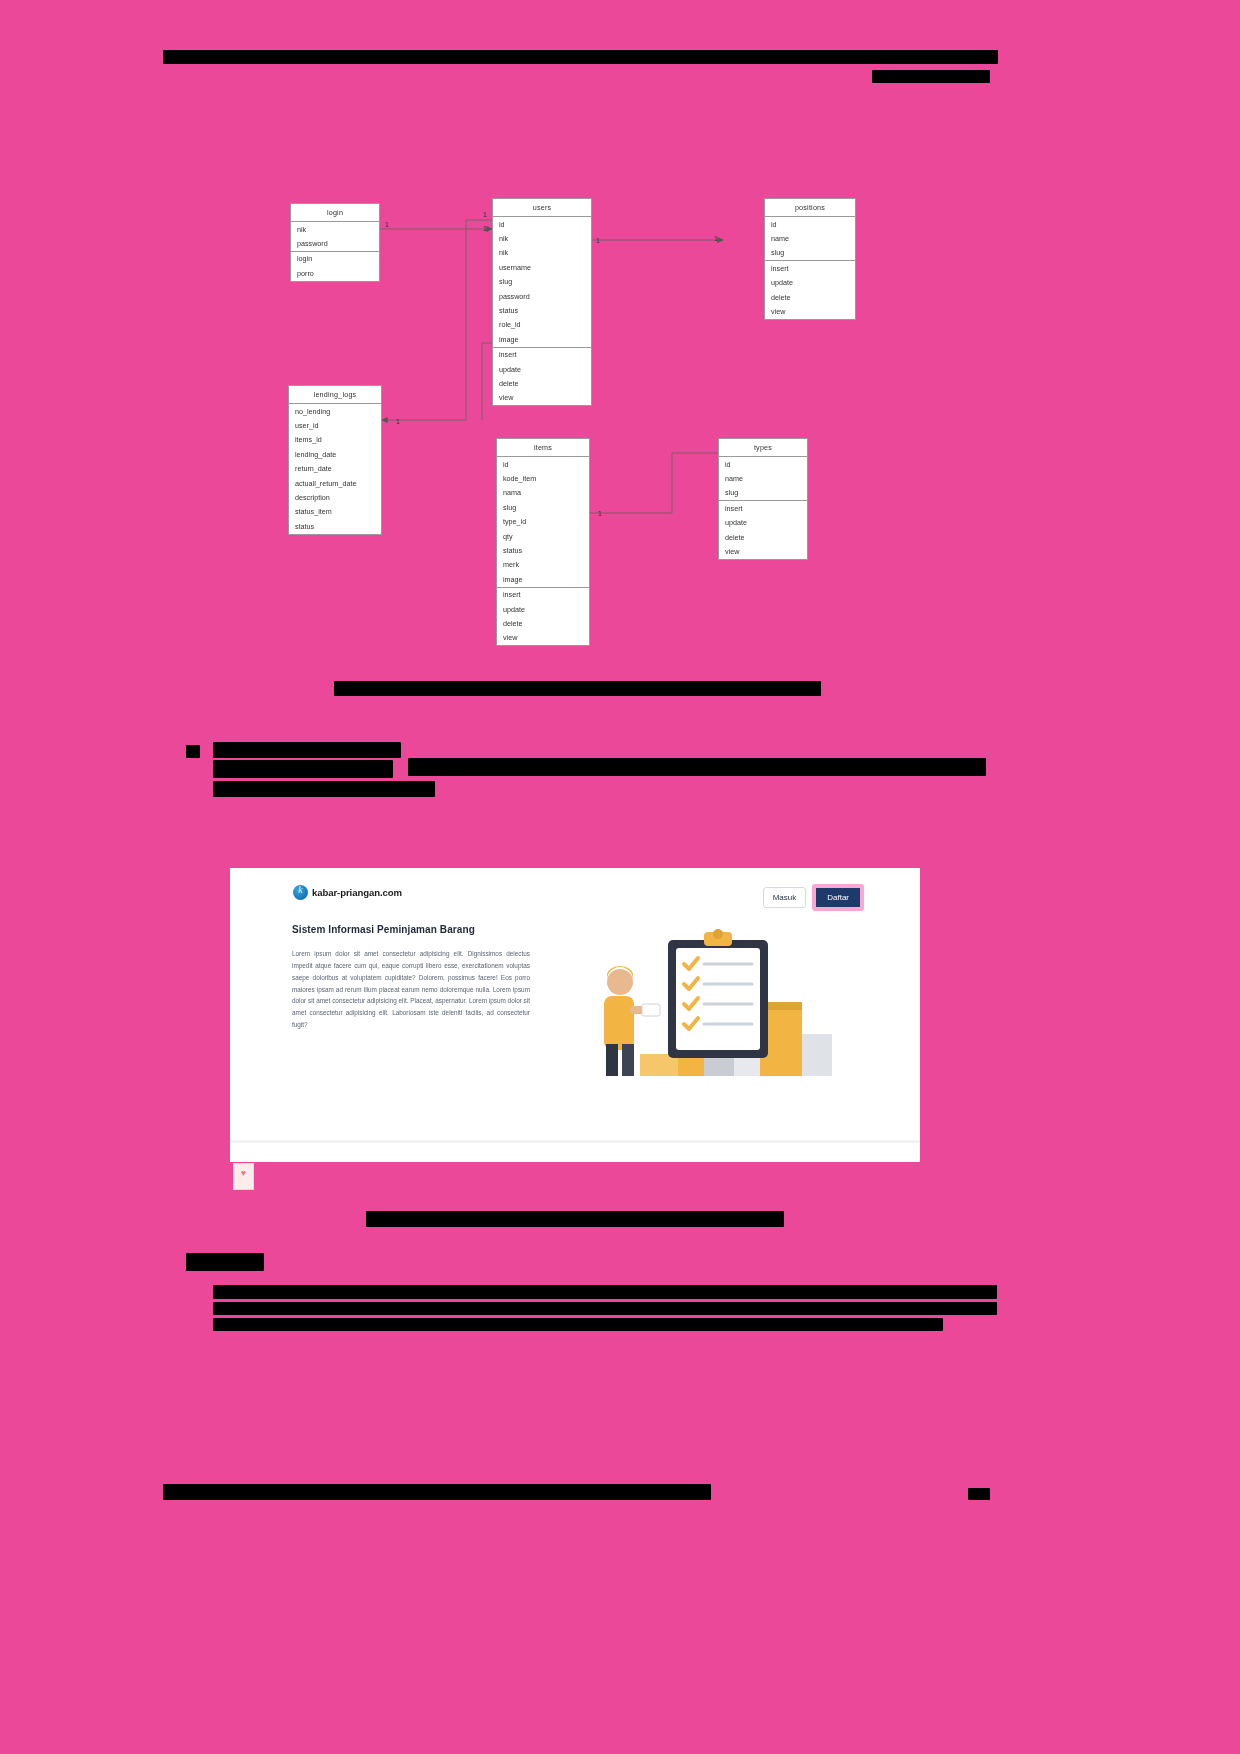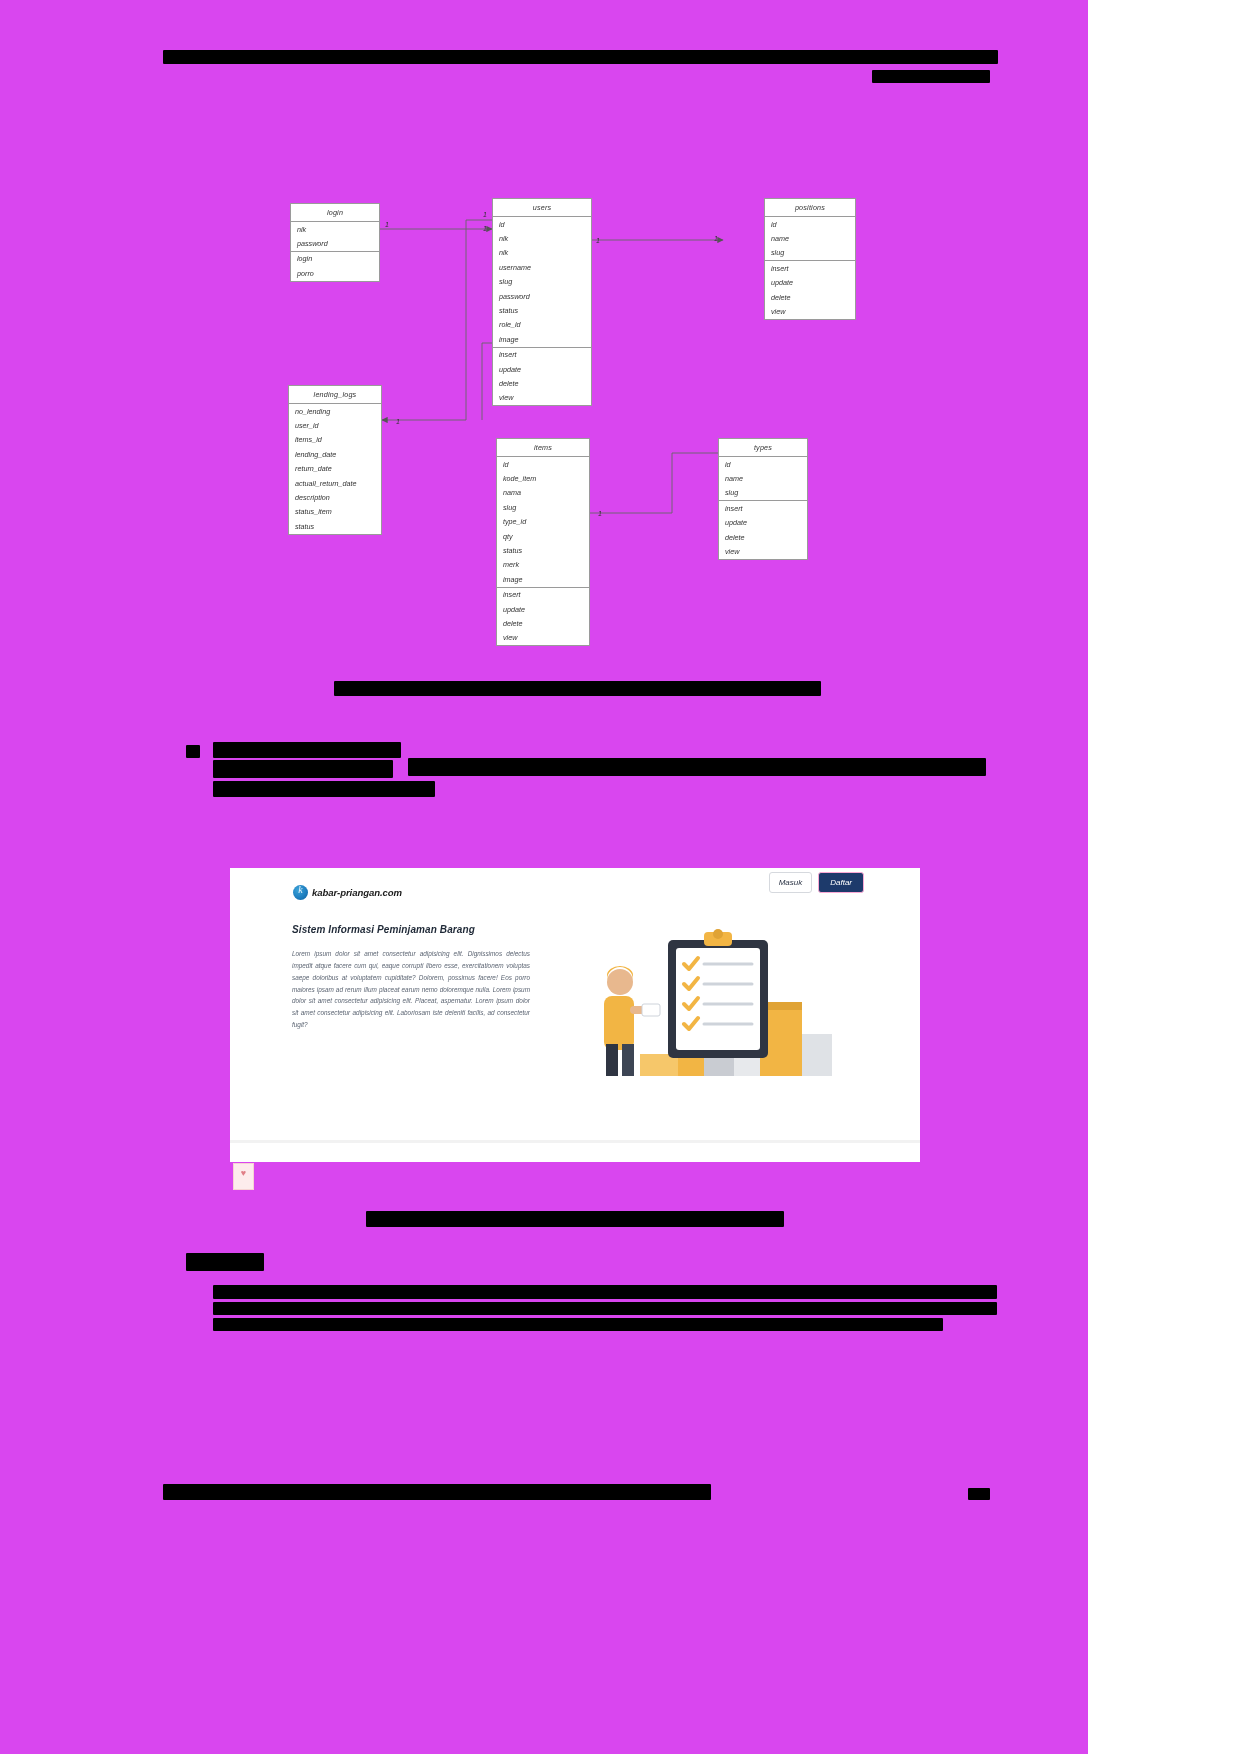--- a/index.html
+++ b/index.html
@@ -1,37 +1,37 @@
 <!DOCTYPE html>
 <html><head>
 <meta charset="utf-8">
 <style>
   html,body{margin:0;padding:0;background:#ffffff;}
   body{width:1240px;height:1754px;position:relative;font-family:"Liberation Sans",sans-serif;}
-  .page{position:absolute;left:0;top:0;width:1088px;height:1754px;background:#d946ef;overflow:hidden;font-style:italic;}
+  .page{position:absolute;left:0;top:0;width:1240px;height:1754px;background:#ec4899;overflow:hidden;}
 
   
   .redact{position:absolute;background:#000;border-radius:1px;}
 
   
   .erd{position:absolute;left:0;top:0;width:1240px;height:700px;}
   .entity{position:absolute;border:1px solid #9a9a9a;background:#fff;box-sizing:border-box;}
   .entity .ehead{font-size:7.2px;text-align:center;color:#333;padding:4px 0 4px;border-bottom:1px solid #9a9a9a;letter-spacing:.2px;}
   .entity .sect{border-bottom:1px solid #9a9a9a;}
   .entity .sect:last-child{border-bottom:none;}
   .entity .fld{font-size:7.2px;color:#333;padding:3.6px 6px 3.6px 6px;line-height:1;white-space:nowrap;}
   svg.links{position:absolute;left:0;top:0;width:1240px;height:700px;overflow:visible;}
   .mock-nav{position:absolute;left:230px;top:868px;width:690px;height:54px;background:#fff;border-bottom:1px solid #ececec;}
   .logo-wrap{position:absolute;left:63px;top:17px;display:flex;align-items:center;gap:4px;}
   .logo-mark{width:15px;height:15px;border-radius:50%;background:radial-gradient(circle at 35% 32%, #3ba3d8 0%, #1f7fc0 55%, #0e5f9c 100%);position:relative;}
   .logo-mark:after{content:"k";position:absolute;left:0;top:-1px;width:15px;text-align:center;font-size:10px;color:#eaf4fb;font-family:"Liberation Serif",serif;font-style:italic;}
   .logo-text{font-size:9.6px;color:#1b1b1b;font-weight:bold;letter-spacing:-.1px;}
-  .nav-btns{position:absolute;right:56px;top:4px;display:flex;gap:6px;align-items:center;}
+  .nav-btns{position:absolute;right:56px;top:16px;display:flex;gap:6px;align-items:center;}
   .btn-ghost{font-size:8px;color:#2b3445;border:1px solid #d6d9de;background:#fff;border-radius:3px;padding:5px 9px;}
-  .btn-solid{font-size:8px;color:#fff;background:#1d3a6b;border:1px solid #f9a8d4;border-radius:3px;padding:5px 11px;}
+  .btn-solid{font-size:8px;color:#fff;background:#1d3a6b;border:4px solid #f9a8d4;border-radius:3px;padding:5px 11px;}
 
   .hero{position:absolute;left:230px;top:922px;width:690px;height:240px;background:#fff;}
   .hero-title{position:absolute;left:62px;top:2px;font-size:10px;color:#1f2937;font-weight:bold;letter-spacing:.1px;}
   .hero-copy{position:absolute;left:62px;top:26px;width:238px;font-size:6.4px;line-height:1.85;color:#5b6472;text-align:justify;}
 
   
   .illus{position:absolute;left:350px;top:0px;width:280px;height:175px;}
   .footer{position:absolute;left:230px;top:1143px;width:690px;height:45px;background:#3b4754;}
   .footer-text{position:absolute;left:0;top:17px;width:690px;text-align:center;font-size:7.6px;color:#eef1f4;}
   .heart{color:#e8505b;}

